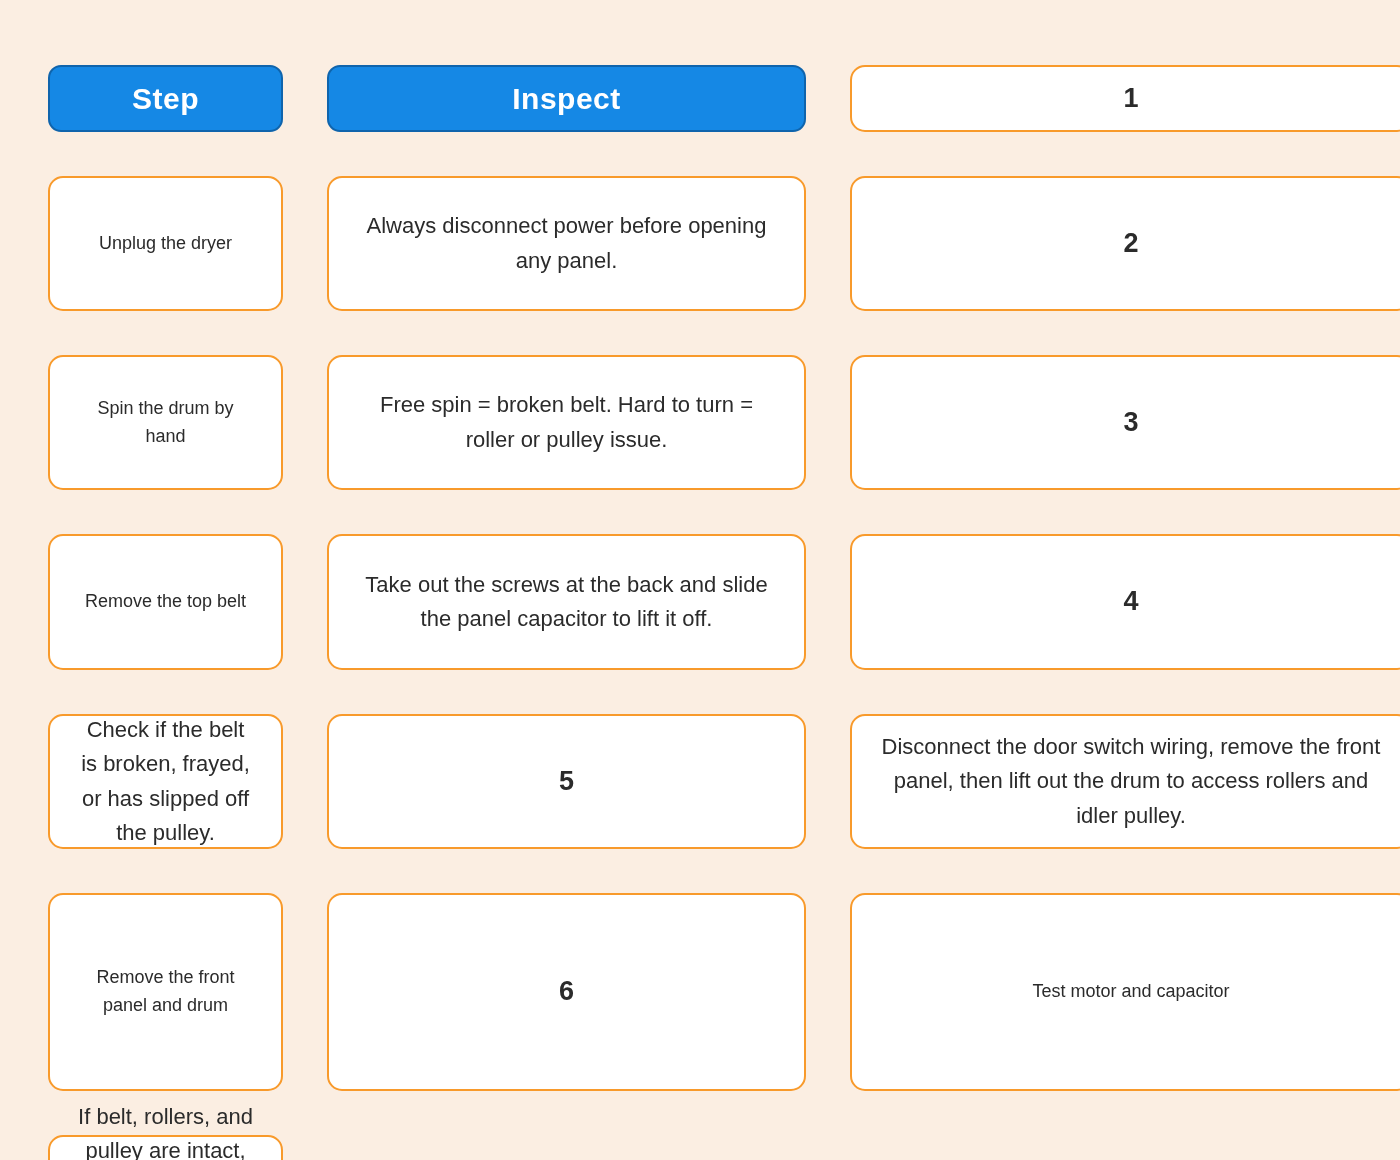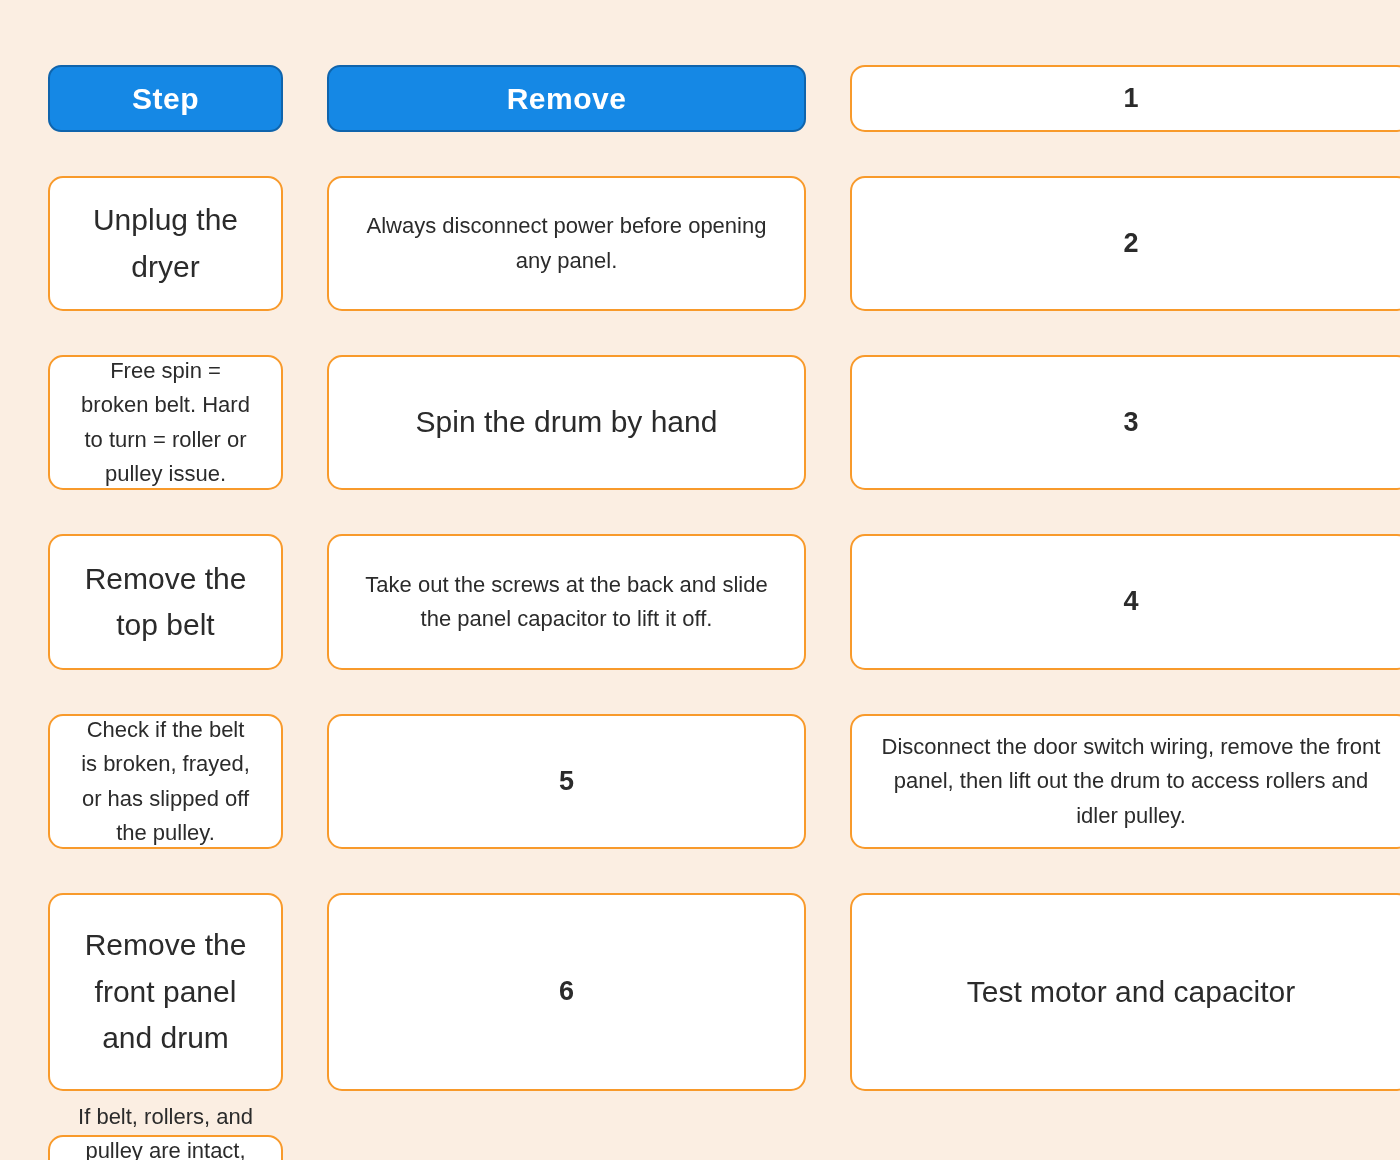--- a/index.html
+++ b/index.html
@@ -56,40 +56,40 @@
     text-align: center;
     font-size: 22px;
     line-height: 1.55;
     padding: 10px 26px;
   }
   .td.step {
     font-weight: 600;
     font-size: 27px;
   }
   .td.action {
-    font-size: 30px;
+    font-size: 18px;
     padding: 10px 34px;
   }
 </style>
 </head>
 <body>
 
 <div class="table-wrap">
   <div class="grid">
 
     <div class="th">Step</div>
-    <div class="th">Remove</div>
+    <div class="th">Inspect</div>
 
     <div class="td step">1</div>
     <div class="td action">Unplug the dryer</div>
     <div class="td what">Always disconnect power before opening any panel.</div>
 
     <div class="td step">2</div>
+    <div class="td action">Spin the drum by hand</div>
     <div class="td what">Free spin = broken belt. Hard to turn = roller or pulley issue.</div>
-    <div class="td action">Spin the drum by hand</div>
 
     <div class="td step">3</div>
     <div class="td action">Remove the top belt</div>
     <div class="td what">Take out the screws at the back and slide the panel capacitor to lift it off.</div>
 
     <div class="td step">4</div>
     <div class="td what">Check if the belt is broken, frayed, or has slipped off the pulley.</div>
 
     <div class="td step">5</div>
     <div class="td what">Disconnect the door switch wiring, remove the front panel, then lift out the drum to access rollers and idler pulley.</div>

